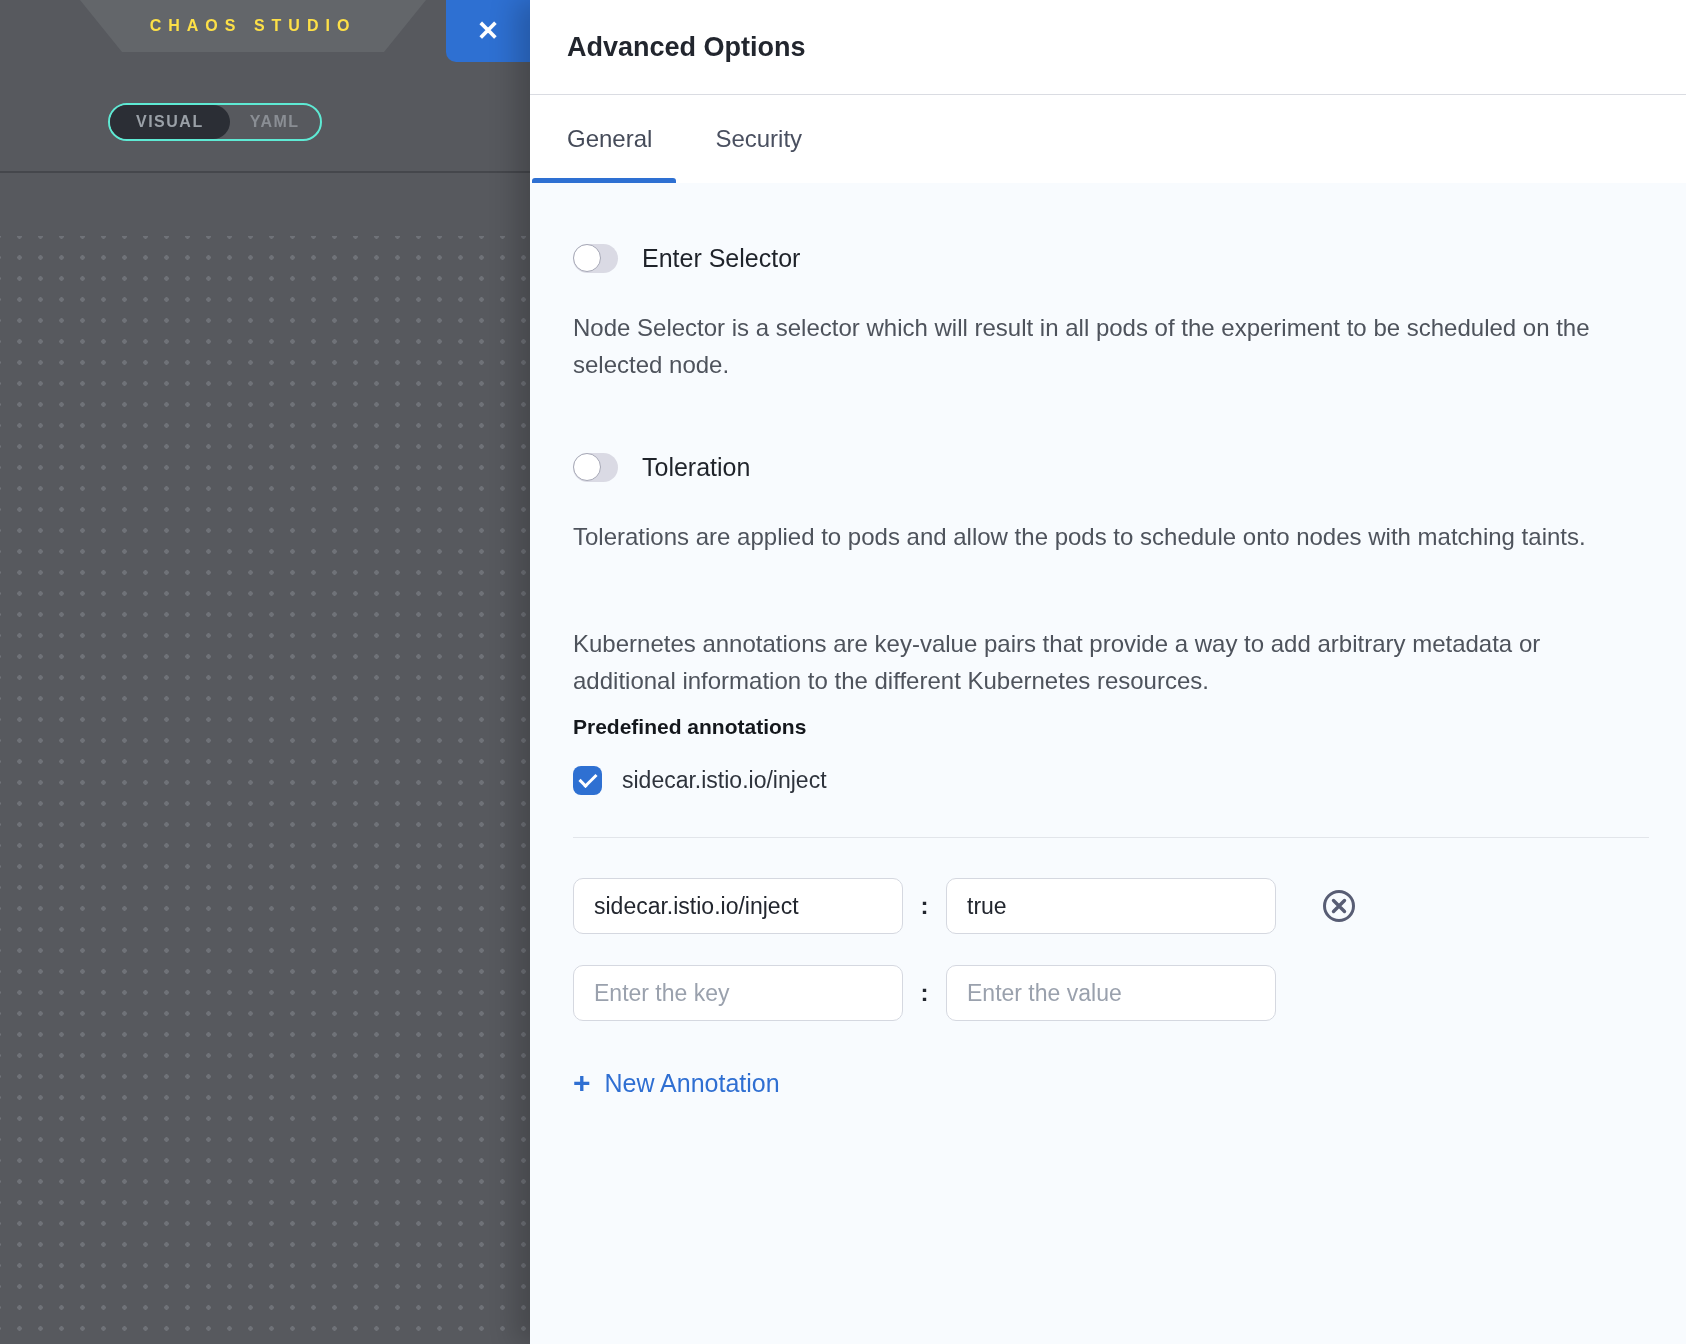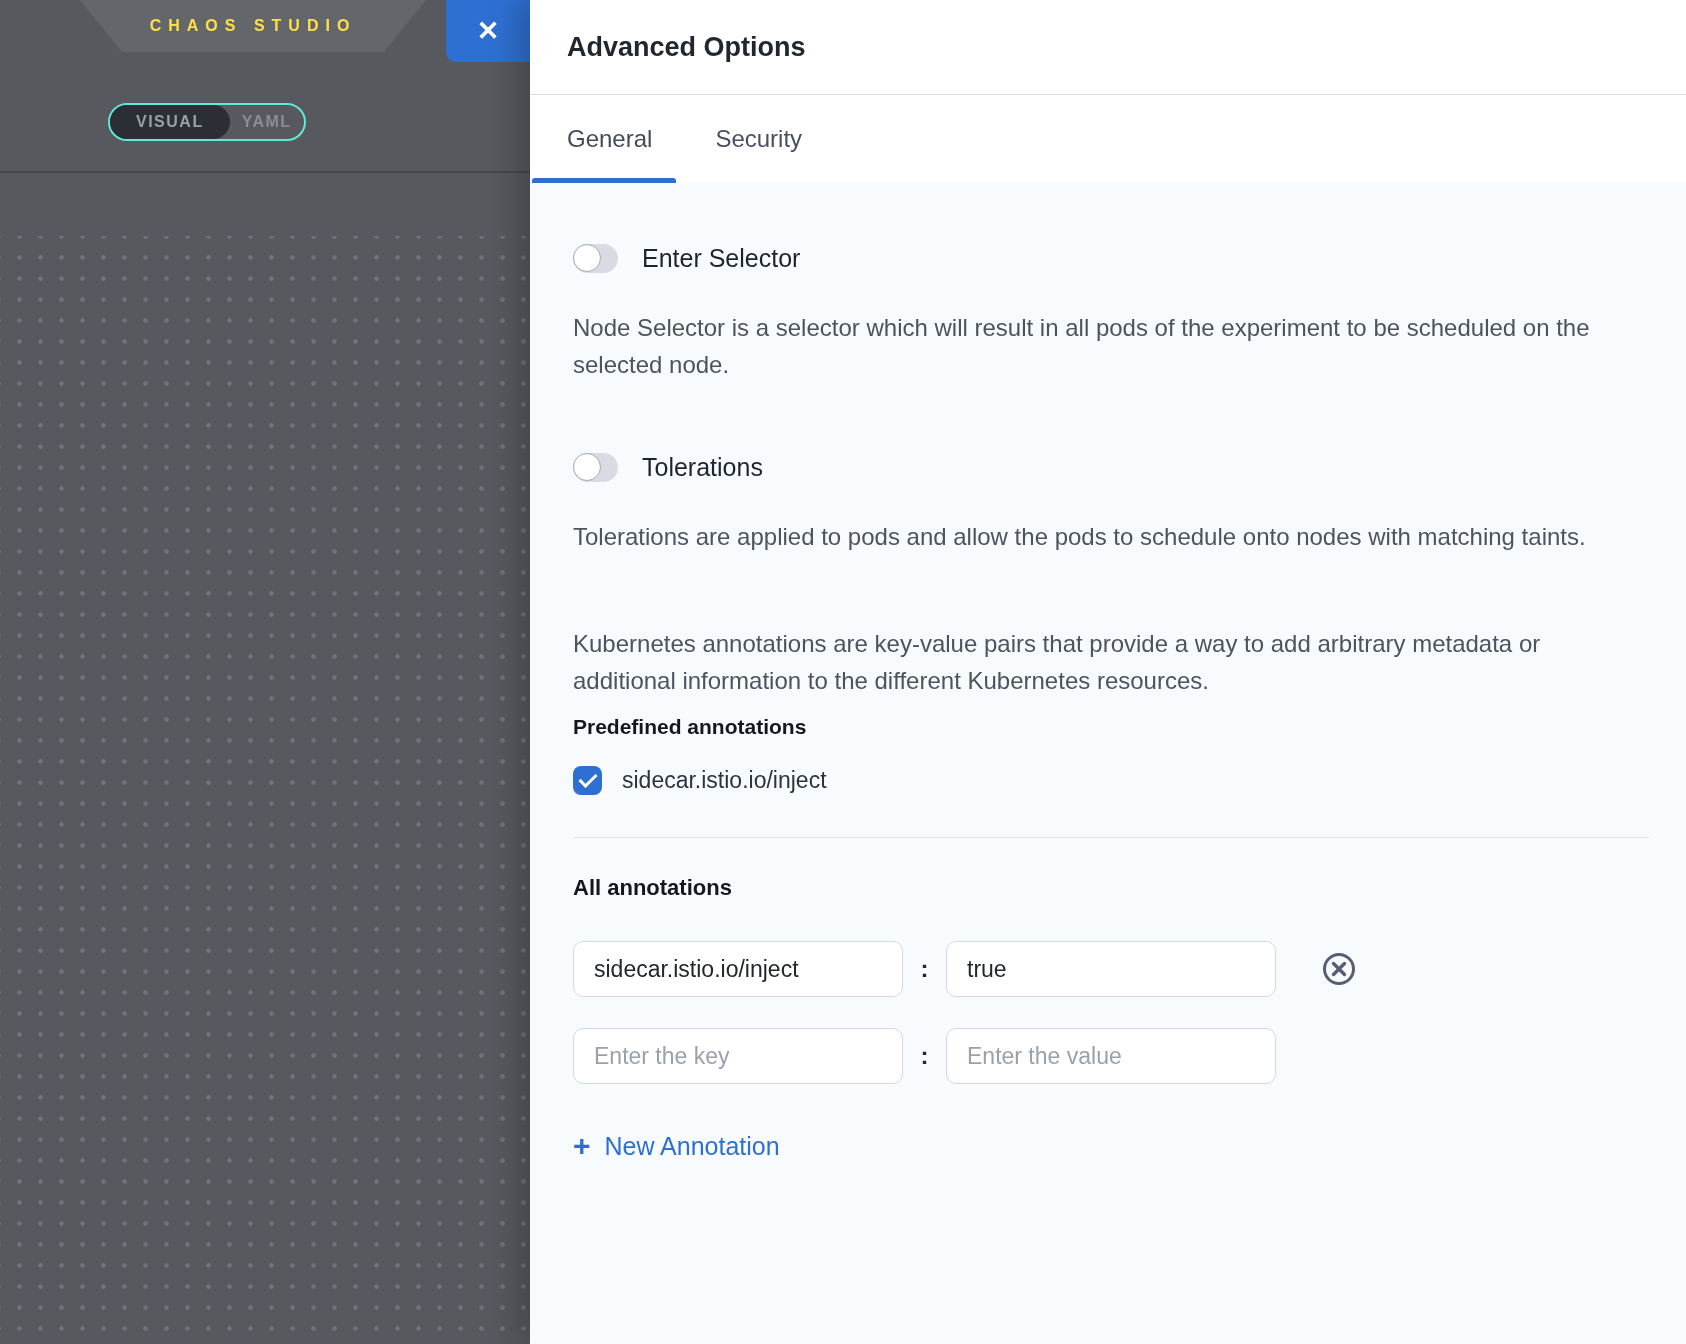--- a/index.html
+++ b/index.html
@@ -24,21 +24,21 @@
   .banner-text { color:#fde047; font-weight:bold; font-size:16px; letter-spacing:7px; }
 
   .seg {
     position:absolute; left:108px; top:103px; height:38px;
     border:2px solid #5eead4; border-radius:20px; display:flex; align-items:center;
   }
   .seg-visual {
     background:#2b2e35; color:#9aa0a7; border-radius:17px; height:34px;
     display:flex; align-items:center; padding:0 26px; font-weight:bold; font-size:16px; letter-spacing:1.5px;
   }
-  .seg-yaml { color:#8a8e94; padding:0 12px; font-weight:bold; font-size:16px; letter-spacing:1.5px; }
+  .seg-yaml { color:#8a8e94; padding:0 20px; font-weight:bold; font-size:16px; letter-spacing:1.5px; }
 
   .close-btn {
     position:absolute; left:446px; top:0; width:84px; height:62px; background:#2e70d2;
     border-radius:0 0 0 10px; color:#ffffff; font-size:27px; font-weight:bold;
     display:flex; align-items:center; justify-content:center; cursor:pointer;
   }
 
   
   .drawer {
     position:absolute; left:530px; top:0; width:1156px; height:1344px;
@@ -147,38 +147,37 @@
           <span class="toggle-label">Enter Selector</span>
         </div>
         <div class="desc">Node Selector is a selector which will result in all pods of the experiment to be scheduled on the selected node.</div>
       </div>
 
       <div class="section">
         <div class="toggle-row">
           <div class="switch off">
               <div class="knob"></div>
             </div>
-          <span class="toggle-label">Tolerations</span>
+          <span class="toggle-label">Toleration</span>
         </div>
         <div class="desc">Tolerations are applied to pods and allow the pods to schedule onto nodes with matching taints.</div>
       </div>
 
       <div class="section">
         <div class="desc">Kubernetes annotations are key-value pairs that provide a way to add arbitrary metadata or additional information to the different Kubernetes resources.</div>
 
         <div class="sub-heading">Predefined annotations</div>
 
         <div class="check-row">
           <div class="checkbox"></div>
           <span class="check-label">sidecar.istio.io/inject</span>
         </div>
 
         <div class="hr"></div>
 
-        <div class="all-heading">All annotations</div>
 
         <div class="ann-row">
           <input class="ann-input" type="text" value="sidecar.istio.io/inject" style="">
           <span class="colon">:</span>
           <input class="ann-input" type="text" value="true" style="">
           <button class="remove-btn">
             <svg width="34" height="34" viewBox="0 0 34 34">
               <circle cx="17" cy="17" r="14.5" fill="none" stroke="#585d74" stroke-width="3"></circle>
               <path d="M11.5 11.5 L22.5 22.5 M22.5 11.5 L11.5 22.5" stroke="#585d74" stroke-width="3.4" stroke-linecap="round"></path>
             </svg>

